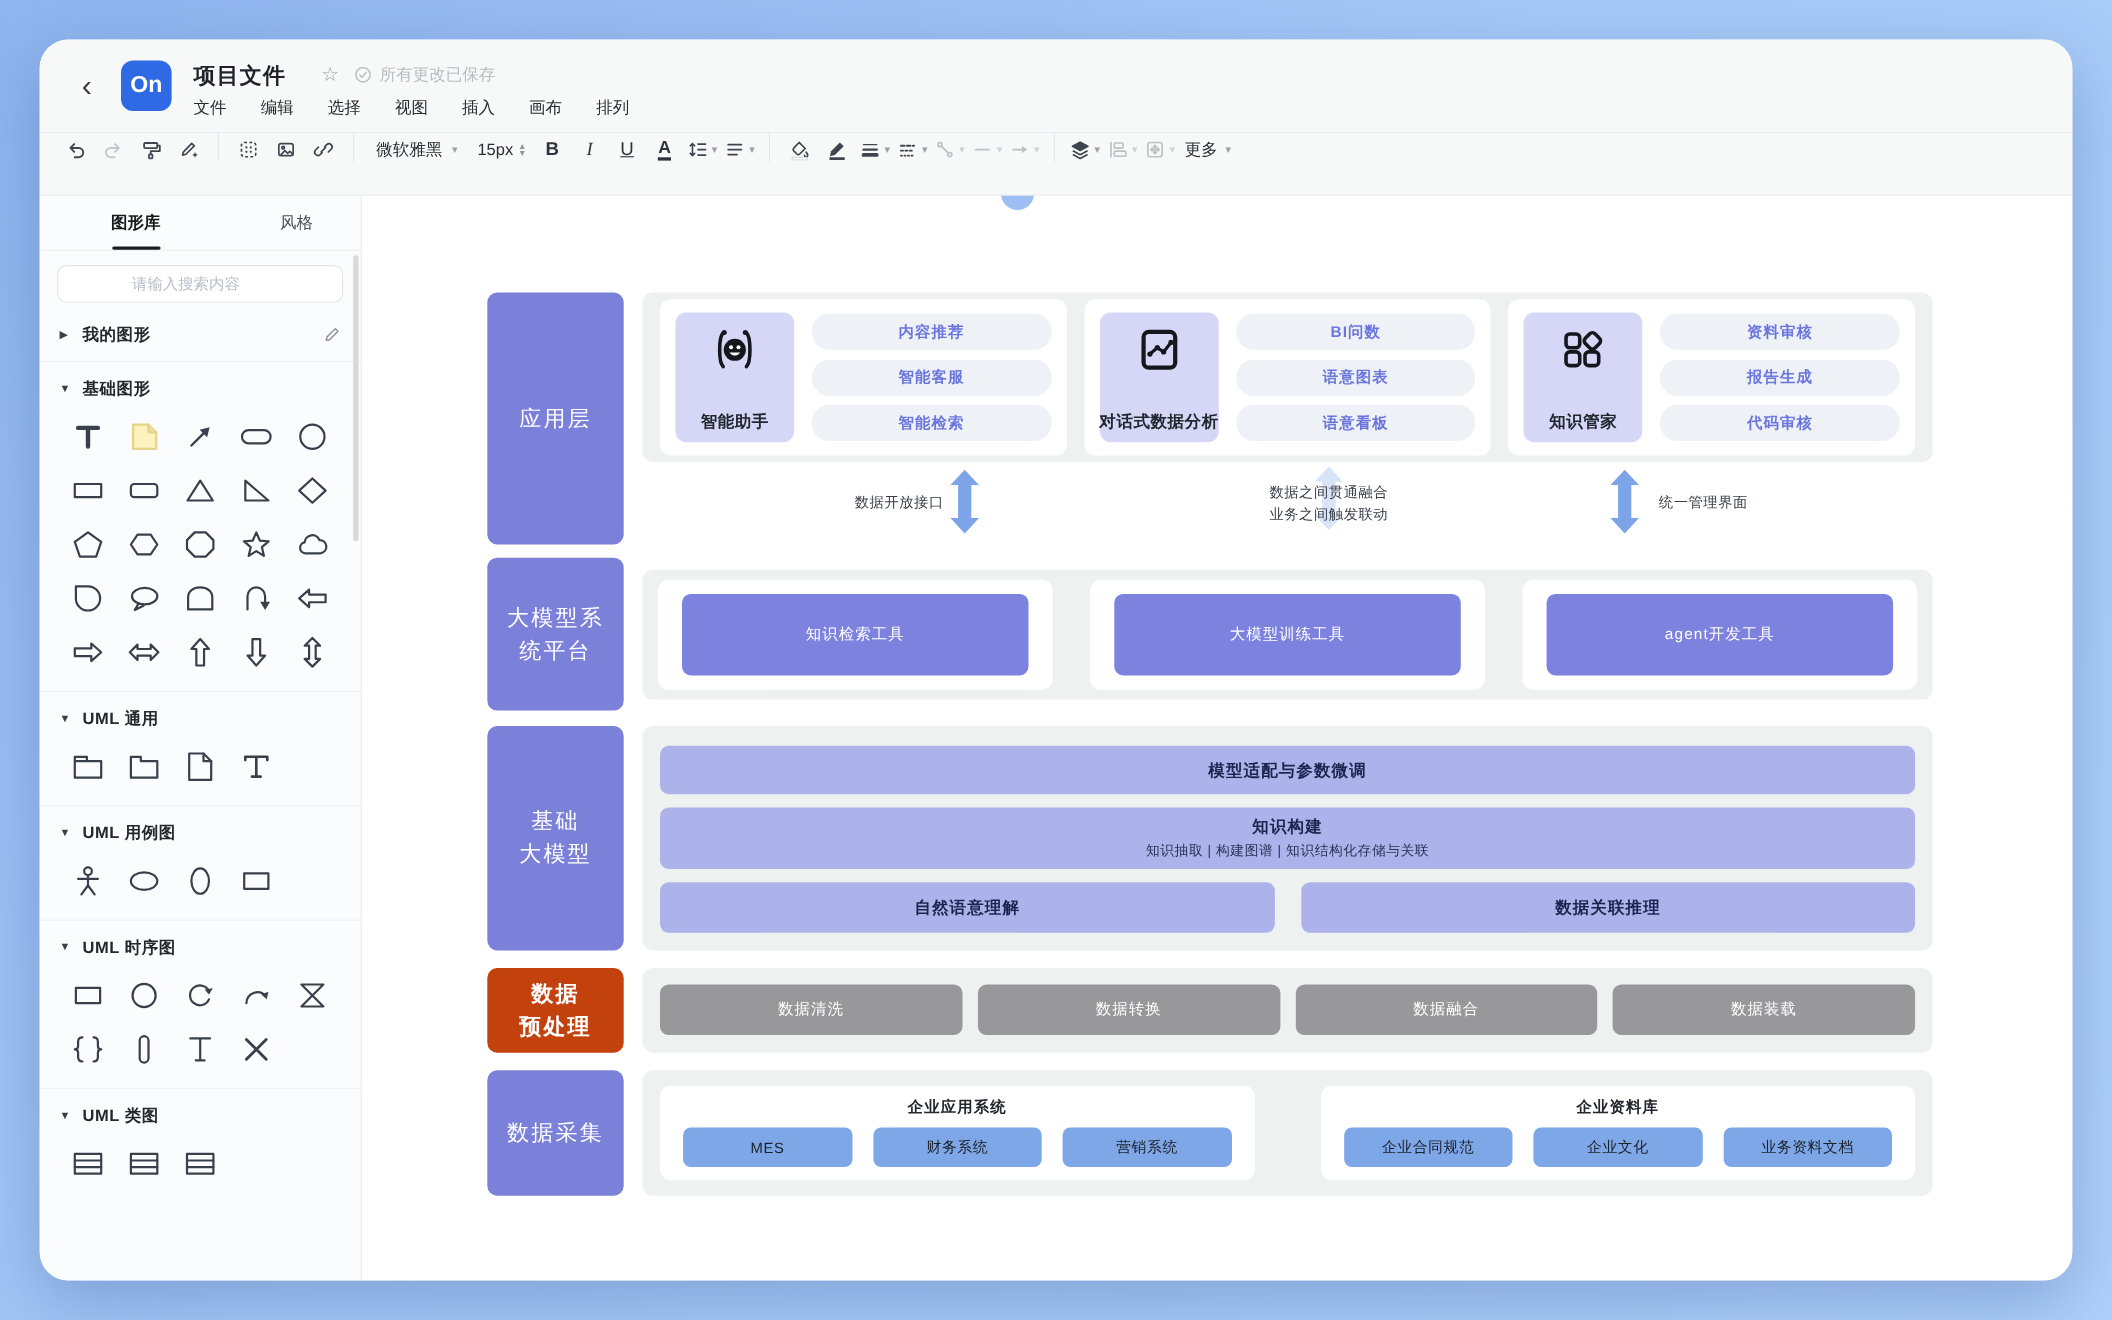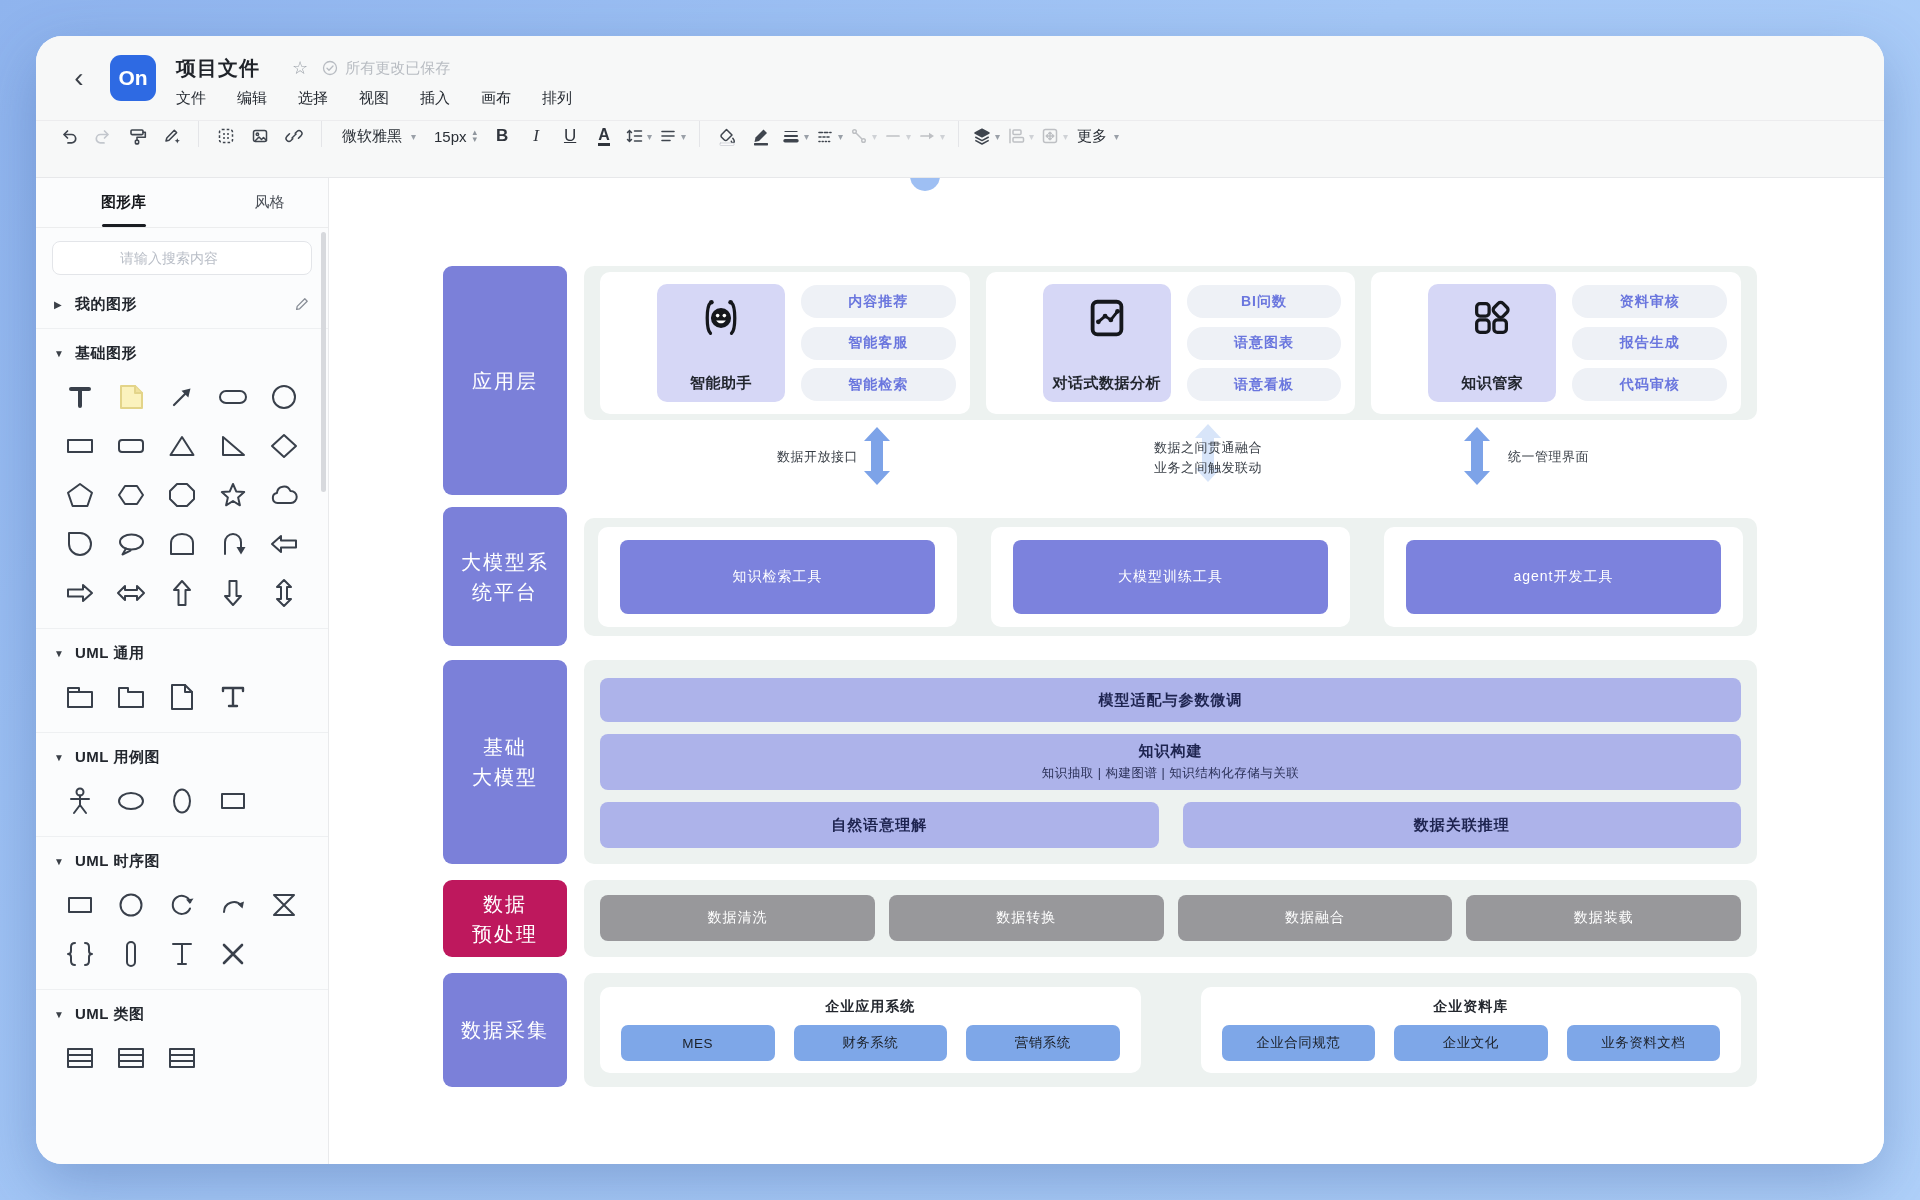--- a/index.html
+++ b/index.html
@@ -69,30 +69,30 @@
 
   
   .canvas { flex:1; background:#fff; position:relative; overflow:hidden; }
   .presence-dot { position:absolute; left:581px; top:-17px; width:30px; height:30px; border-radius:50%;
                   background:#8db4f1; opacity:.85; }
   .diagram { position:absolute; left:114px; top:88px; width:1314px; }
   .drow { display:flex; gap:17px; }
   .layer-label { width:124px; flex:0 0 auto; border-radius:9px; background:#7b80d9; color:#fff; font-size:20px;
                  display:flex; flex-direction:column; align-items:center; justify-content:center;
                  text-align:center; line-height:1.5; letter-spacing:2px; }
-  .layer-label.gray { background:#be185d; }
+  .layer-label.gray { background:#c2410c;font-weight:bold; }
   .panel { flex:1; background:#edf2f0; border-radius:10px; }
 
   
   .row-app { height:229px; margin-bottom:12px; }
   .rightcol { flex:1; display:flex; flex-direction:column; }
   .app-panel { height:154px; display:flex; gap:16px; padding:6px 16px; }
   .app-card { flex:1; background:#fff; border-radius:10px; display:flex; gap:16px; padding:12px 14px; }
-  .icon-tile { width:128px; flex:0 0 auto; background:#d6d7f6; border-radius:10px; display:flex; flex-direction:column;
-               align-items:center; justify-content:space-between; padding:11px 4px 9px;margin-left:43px; }
+  .icon-tile { width:108px; flex:0 0 auto; background:#d6d7f6; border-radius:10px; display:flex; flex-direction:column;
+               align-items:center; justify-content:space-between; padding:11px 4px 9px; }
   .tile-label { font-size:15px; font-weight:bold; color:#22262e; letter-spacing:.5px; white-space:nowrap; }
   .pill-col { flex:1; display:flex; flex-direction:column; justify-content:space-between; padding:1px 0; }
   .pill { height:33px; background:#eef1f6; border-radius:16px; display:flex; align-items:center; justify-content:center;
           font-size:14px; color:#6a76de; font-weight:bold; letter-spacing:1px; cursor:pointer; }
 
   
   .conn-strip { height:75px; position:relative; }
   .conn-label { position:absolute; font-size:13px; color:#383e46; letter-spacing:.5px; }
   .vdouble { position:absolute; width:26px; height:58px; }
   .vdouble.faint { opacity:.45; }

